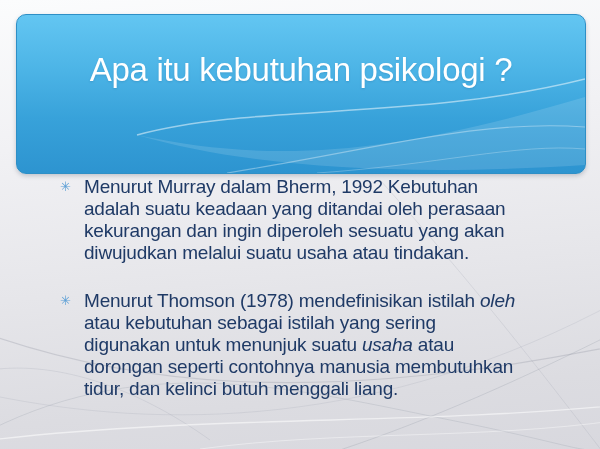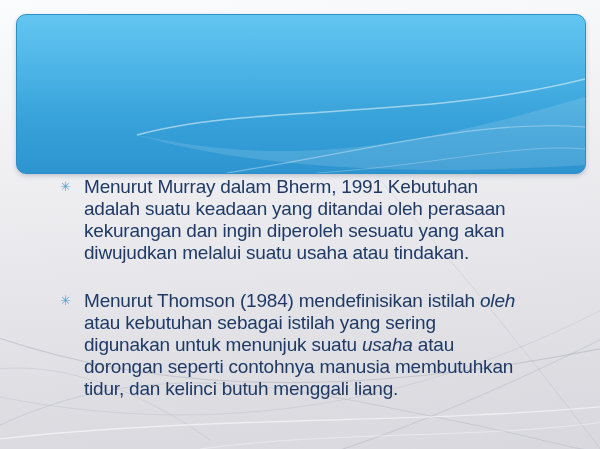--- a/index.html
+++ b/index.html
@@ -67,26 +67,27 @@
     <path d="M 200 449 C 340 430, 480 440, 620 420" fill="none" stroke="#ffffff" stroke-opacity="0.4" stroke-width="1"></path>
   </svg>
 
   <div class="header-box">
     <svg class="header-waves" viewBox="0 0 568 158" xmlns="http://www.w3.org/2000/svg">
       <path d="M 120 120 C 260 150, 380 138, 568 82 L 568 150 C 380 162, 230 152, 120 120 Z" fill="#ffffff" fill-opacity="0.13"></path>
       <path d="M 120 120 C 240 88, 400 106, 568 64" fill="none" stroke="#ffffff" stroke-opacity="0.5" stroke-width="1.5"></path>
       <path d="M 210 158 C 360 134, 460 104, 568 112" fill="none" stroke="#ffffff" stroke-opacity="0.35" stroke-width="1.2"></path>
       <path d="M 300 158 C 420 150, 500 128, 568 134" fill="none" stroke="#ffffff" stroke-opacity="0.25" stroke-width="1"></path>
     </svg>
+    <div class="title">Apa itu kebutuhan psikologi ?</div>
   </div>
 
   <div class="content">
       <div class="bullet-item">
         <span class="bullet-marker">✳</span>
-        <span class="bullet-text"><span>Menurut Murray dalam Bherm, 1991 Kebutuhan adalah suatu keadaan yang ditandai oleh perasaan kekurangan dan ingin diperoleh sesuatu yang akan diwujudkan melalui suatu usaha atau tindakan.</span></span>
+        <span class="bullet-text"><span>Menurut Murray dalam Bherm, 1992 Kebutuhan adalah suatu keadaan yang ditandai oleh perasaan kekurangan dan ingin diperoleh sesuatu yang akan diwujudkan melalui suatu usaha atau tindakan.</span></span>
       </div>
       <div class="bullet-item">
         <span class="bullet-marker">✳</span>
-        <span class="bullet-text"><span>Menurut Thomson (1984) mendefinisikan istilah </span><em>oleh</em><span> atau kebutuhan sebagai istilah yang sering digunakan untuk menunjuk suatu </span><em>usaha</em><span> atau dorongan seperti contohnya manusia membutuhkan tidur, dan kelinci butuh menggali liang.</span></span>
+        <span class="bullet-text"><span>Menurut Thomson (1978) mendefinisikan istilah </span><em>oleh</em><span> atau kebutuhan sebagai istilah yang sering digunakan untuk menunjuk suatu </span><em>usaha</em><span> atau dorongan seperti contohnya manusia membutuhkan tidur, dan kelinci butuh menggali liang.</span></span>
       </div>
     </div>
 
 </div>
 
 </body></html>

